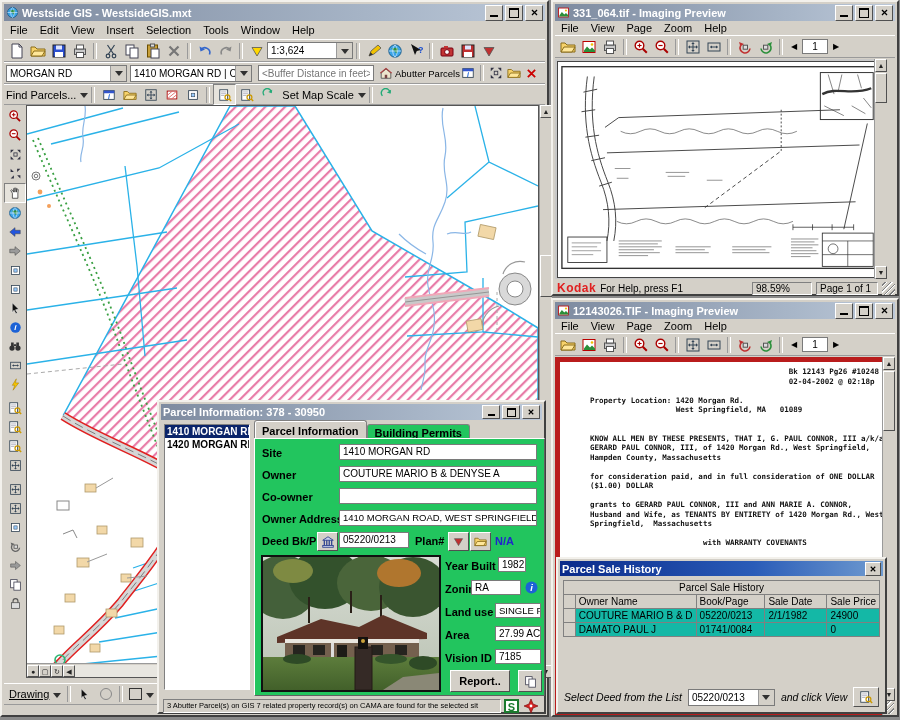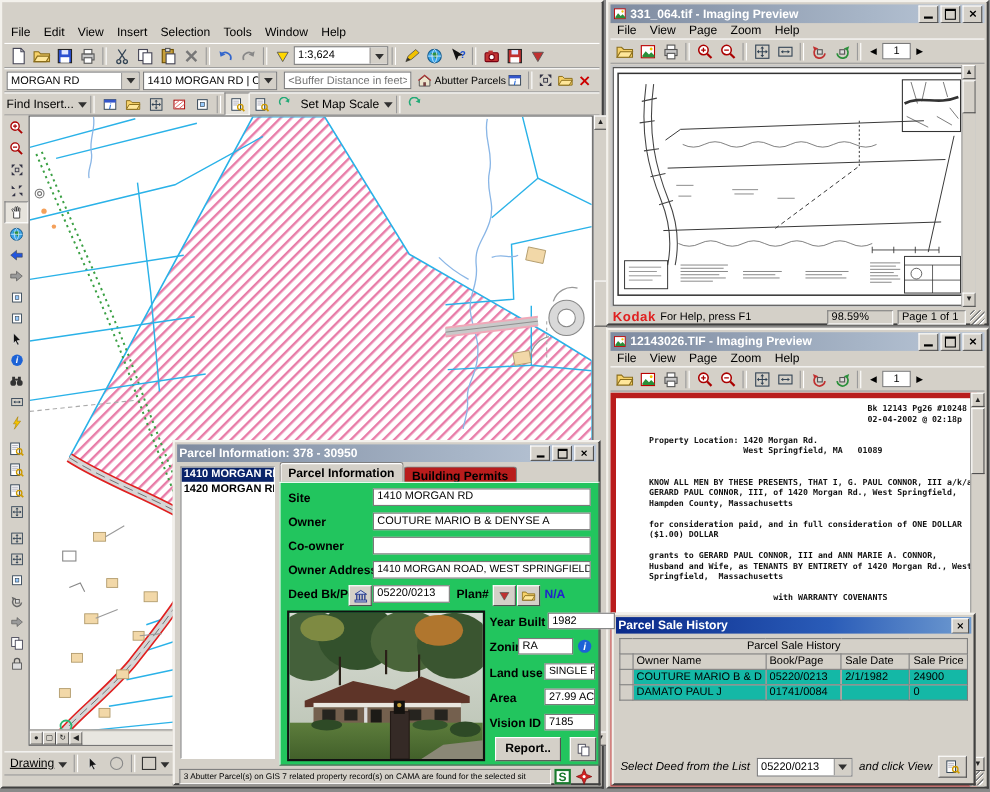--- a/index.html
+++ b/index.html
@@ -29,21 +29,21 @@
   .field{background:#fff;border:1px solid #7a7a7a;font-size:10px;box-sizing:border-box;
     padding:1px 3px;white-space:nowrap;overflow:hidden;}
   .sunken{border:1px solid;border-color:#808080 #fff #fff #808080;background:#fff;box-sizing:border-box;}
   .ic{width:16px;height:16px;display:block;}
   .ic13{width:13px;height:13px;display:block;}
   .lbl{font-weight:bold;font-size:11px;white-space:nowrap;}
   .scroll{background:#d4d0c8;border-left:1px solid #9a9a9a;}
   .sbtn{width:12px;height:13px;background:#d4d0c8;border:1px solid;border-color:#fff #505050 #505050 #fff;
     box-sizing:border-box;font-size:7px;line-height:11px;text-align:center;color:#222;}
   .thumb{position:absolute;left:0;width:12px;background:#d4d0c8;border:1px solid;border-color:#fff #505050 #505050 #fff;box-sizing:border-box;}
-  .tab{border:1px solid #808080;border-bottom:none;background:#b91c1c;padding:2px 7px;font-weight:bold;
+  .tab{border:1px solid #808080;border-bottom:none;background:#22c55e;padding:2px 7px;font-weight:bold;
     font-size:11px;border-radius:3px 3px 0 0;}
   .tab.on{background:#d4d0c8;position:relative;top:-2px;padding-top:4px;box-shadow:1px 0 0 #fff inset,0 1px 0 #fff inset;}
   .grip{position:absolute;right:1px;bottom:1px;width:13px;height:13px;
     background:repeating-linear-gradient(135deg,#d4d0c8 0 2px,#808080 2px 3px,#fff 3px 4px);}
   .it{font-style:italic;font-size:10.5px;white-space:nowrap;}
   pre.deed{margin:0;font-family:"DejaVu Sans Mono","Liberation Mono",monospace;font-size:7.5px;
     line-height:9.5px;white-space:pre;color:#111;font-weight:bold;}
   table.sale{border-collapse:collapse;font-size:10px;width:100%;}
   table.sale td,table.sale th{border:1px solid #808080;padding:0 3px;height:13px;font-weight:normal;
     text-align:left;white-space:nowrap;overflow:hidden;}
@@ -219,20 +219,39 @@
 <symbol id="i-hatchbox" viewBox="0 0 16 16">
         <rect x="2.5" y="3.5" width="11" height="9" fill="#fff" stroke="#a00"></rect>
         <path d="M2.5 12.5l11-9M2.5 8.5l6-5M7.5 12.5l6-5" stroke="#d66" stroke-width="1"></path>
       </symbol>
 </defs>
 </svg>
 
 <div id="desktop">
 
   <div class="win" style="left:0;top:0;width:549px;height:717px;">
+    <div class="tbar t-in">
+      <svg class="ic13" style="margin-right:3px">
+          <use href="#i-globe"></use>
+        </svg>
+      <span>Westside GIS - WestsideGIS.mxt</span>
+      <span class="wbtns">
+        <span class="wb">
+            <span style="width:8px;height:2px;background:#000;margin-top:7px"></span>
+          </span>
+        <span class="wb">
+            <span style="width:8px;height:7px;border:1px solid #000;border-top-width:2px"></span>
+          </span>
+        <span class="wb">
+            <svg class="ic13" style="color:#000;width:9px;height:9px">
+              <use href="#i-x"></use>
+            </svg>
+          </span>
+      </span>
+    </div>
     <div class="menu" style="left:2px;top:20px;right:2px;height:16px;">
       <span>File</span>
       <span>Edit</span>
       <span>View</span>
       <span>Insert</span>
       <span>Selection</span>
       <span>Tools</span>
       <span>Window</span>
       <span>Help</span>
     </div>
@@ -371,21 +390,21 @@
         </span>
       <span class="tbtn" style="width:18px">
           <svg class="ic" style="color:#c00;width:13px;height:13px">
             <use href="#i-x"></use>
           </svg>
         </span>
     </div>
 
     <div class="tb" style="left:2px;top:82px;right:2px;height:21px;">
       <span style="display:flex;align-items:center;">
-        <span>Find Insert...</span>
+        <span>Find Parcels...</span>
           <span class="caret"></span>
       </span>
       <span class="sep"></span>
       <span class="tbtn">
           <svg class="ic" style="width:14px;height:14px">
             <use href="#i-wini"></use>
           </svg>
         </span>
       <span class="tbtn">
           <svg class="ic" style="width:14px;height:14px">
@@ -1128,21 +1147,21 @@
           <g>
             <rect x="92" y="90" width="17" height="43" fill="#352a26" stroke="#241a16"></rect>
             <rect x="95" y="80" width="10" height="12" fill="#14120f"></rect>
             <circle cx="100" cy="84" r="2" fill="#caa23a"></circle>
           </g>
           <polygon points="120,133 176,133 176,116 140,120" fill="#8a8876"></polygon>
         </svg>
       </div>
 
       <span class="lbl abs" style="left:190px;top:121px;">Year Built</span>
-      <span class="field abs" style="left:243px;top:118px;width:61px;height:15px;"><span>1982</span></span>
+      <span class="field abs" style="left:243px;top:118px;width:28px;height:15px;"><span>1982</span></span>
       <span class="lbl abs" style="left:190px;top:144px;">Zoning</span>
       <span class="field abs" style="left:216px;top:141px;width:50px;height:15px;"><span>RA</span></span>
       <span class="abs" style="left:269px;top:141px;">
           <svg class="ic" style="width:15px;height:15px">
             <use href="#i-info"></use>
           </svg>
         </span>
       <span class="lbl abs" style="left:190px;top:167px;">Land use</span>
       <span class="field abs" style="left:240px;top:164px;width:46px;height:15px;font-size:9.5px;"><span>SINGLE FA</span></span>
       <span class="lbl abs" style="left:190px;top:190px;">Area</span>

